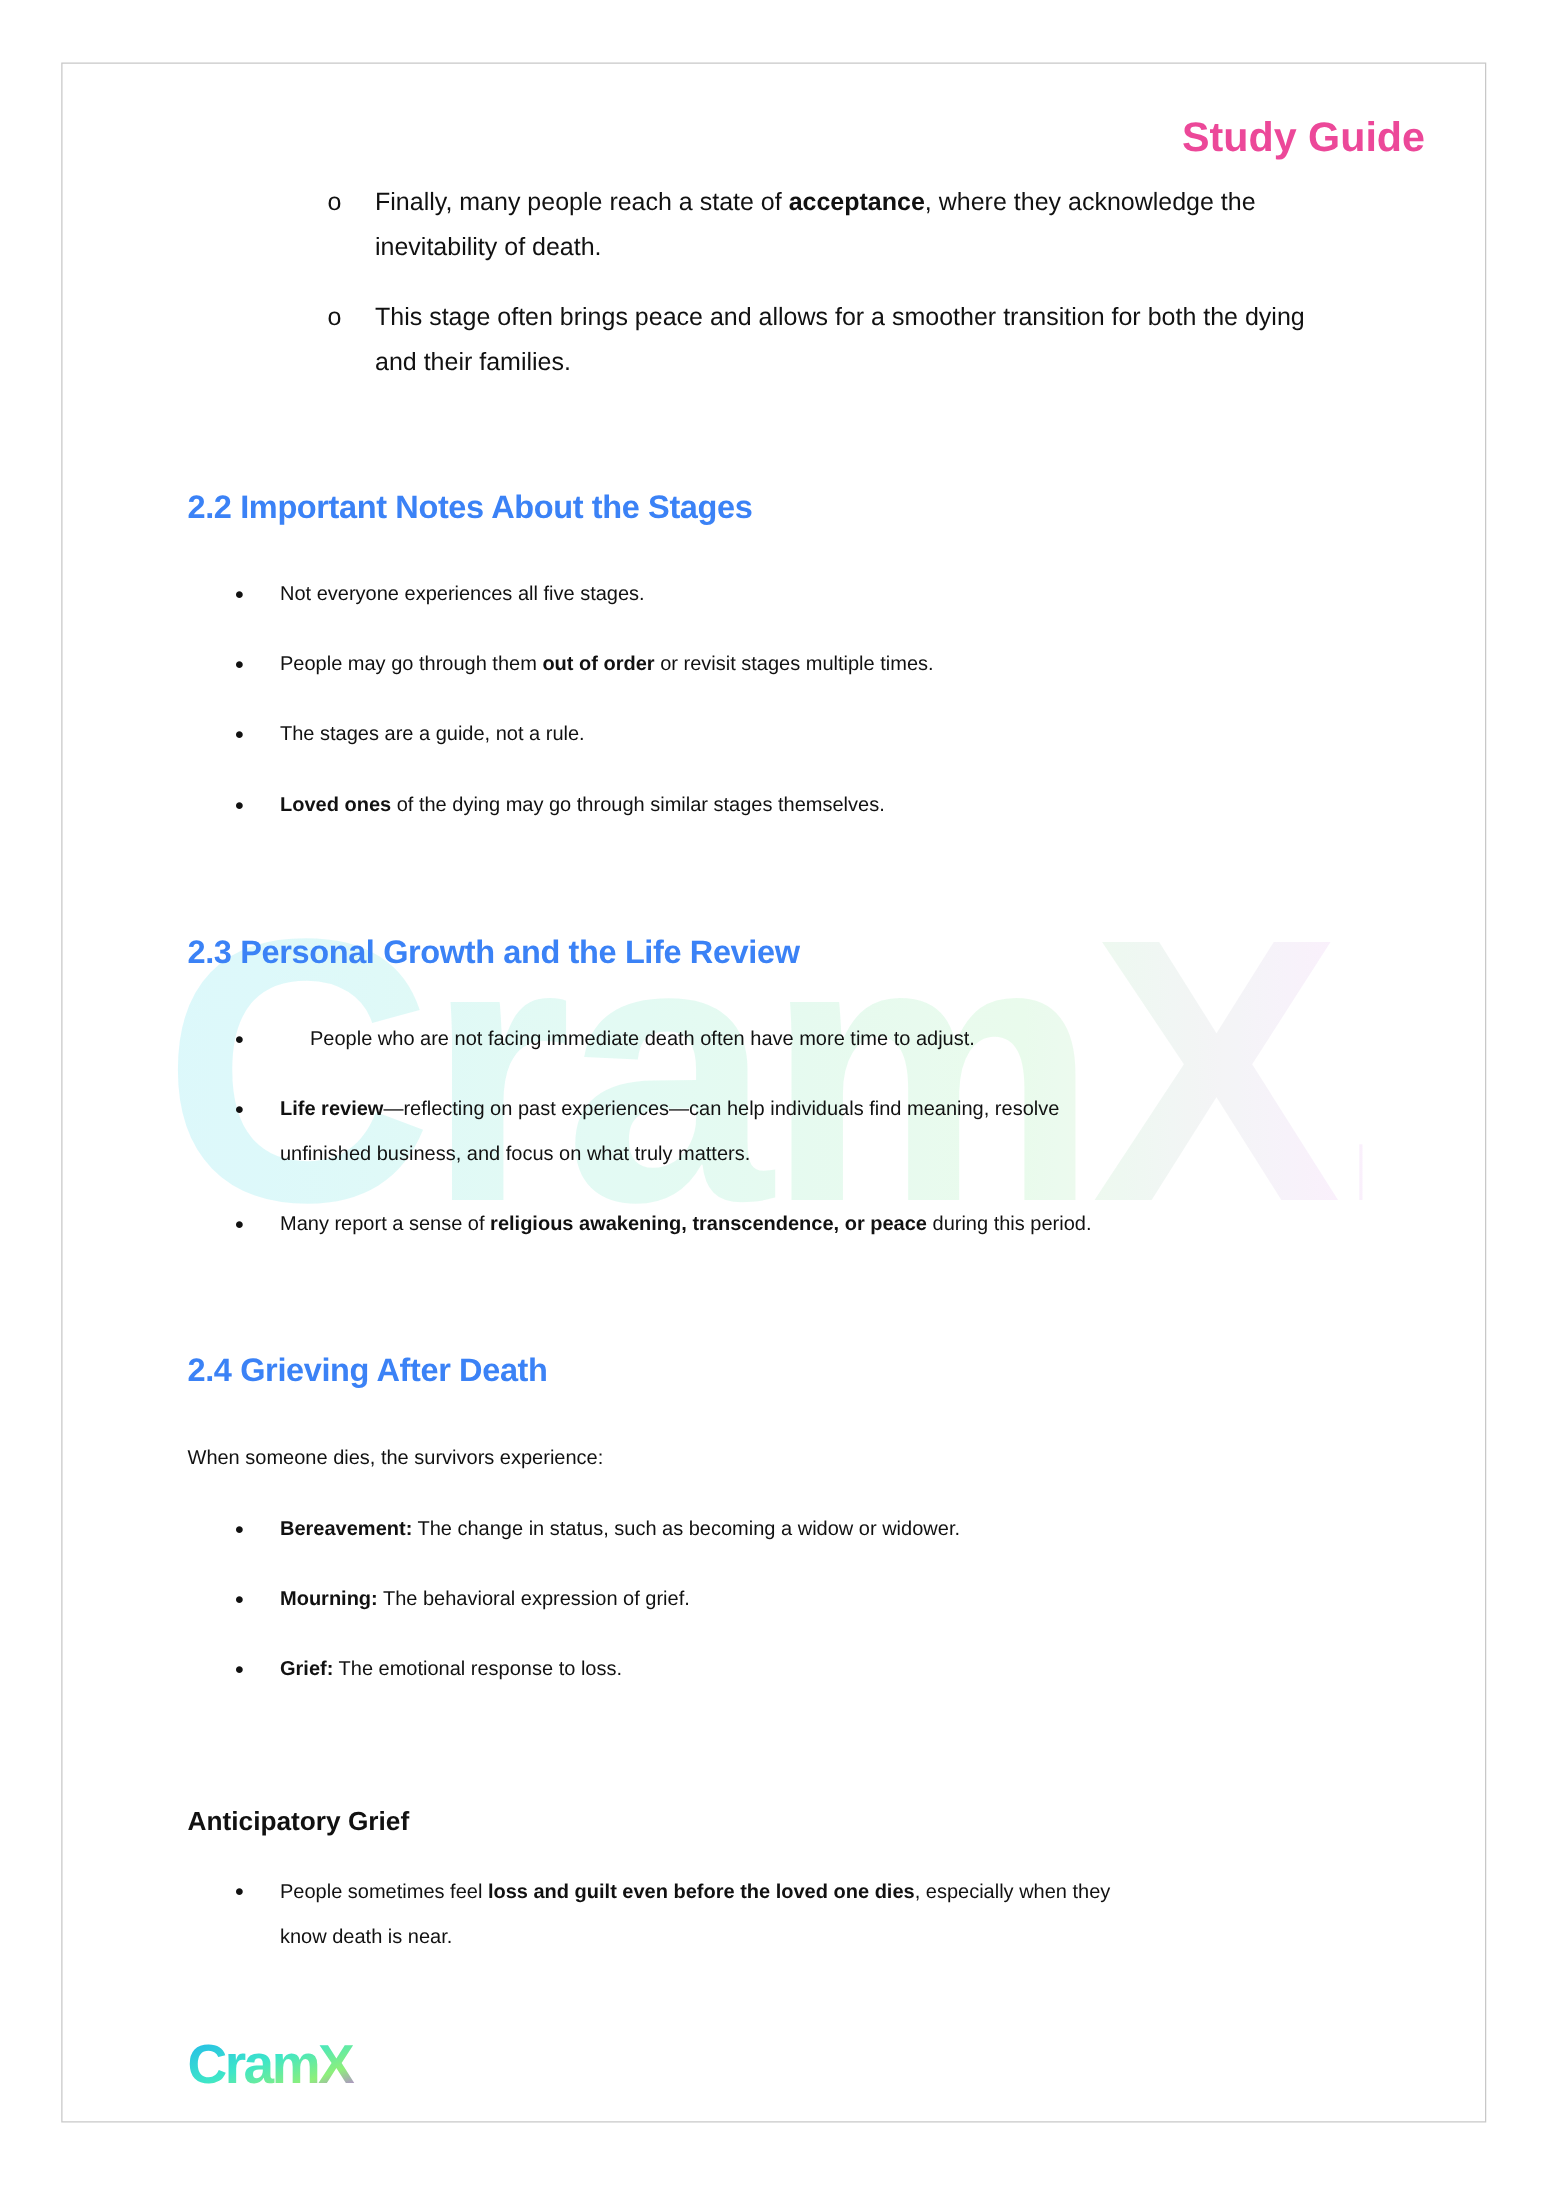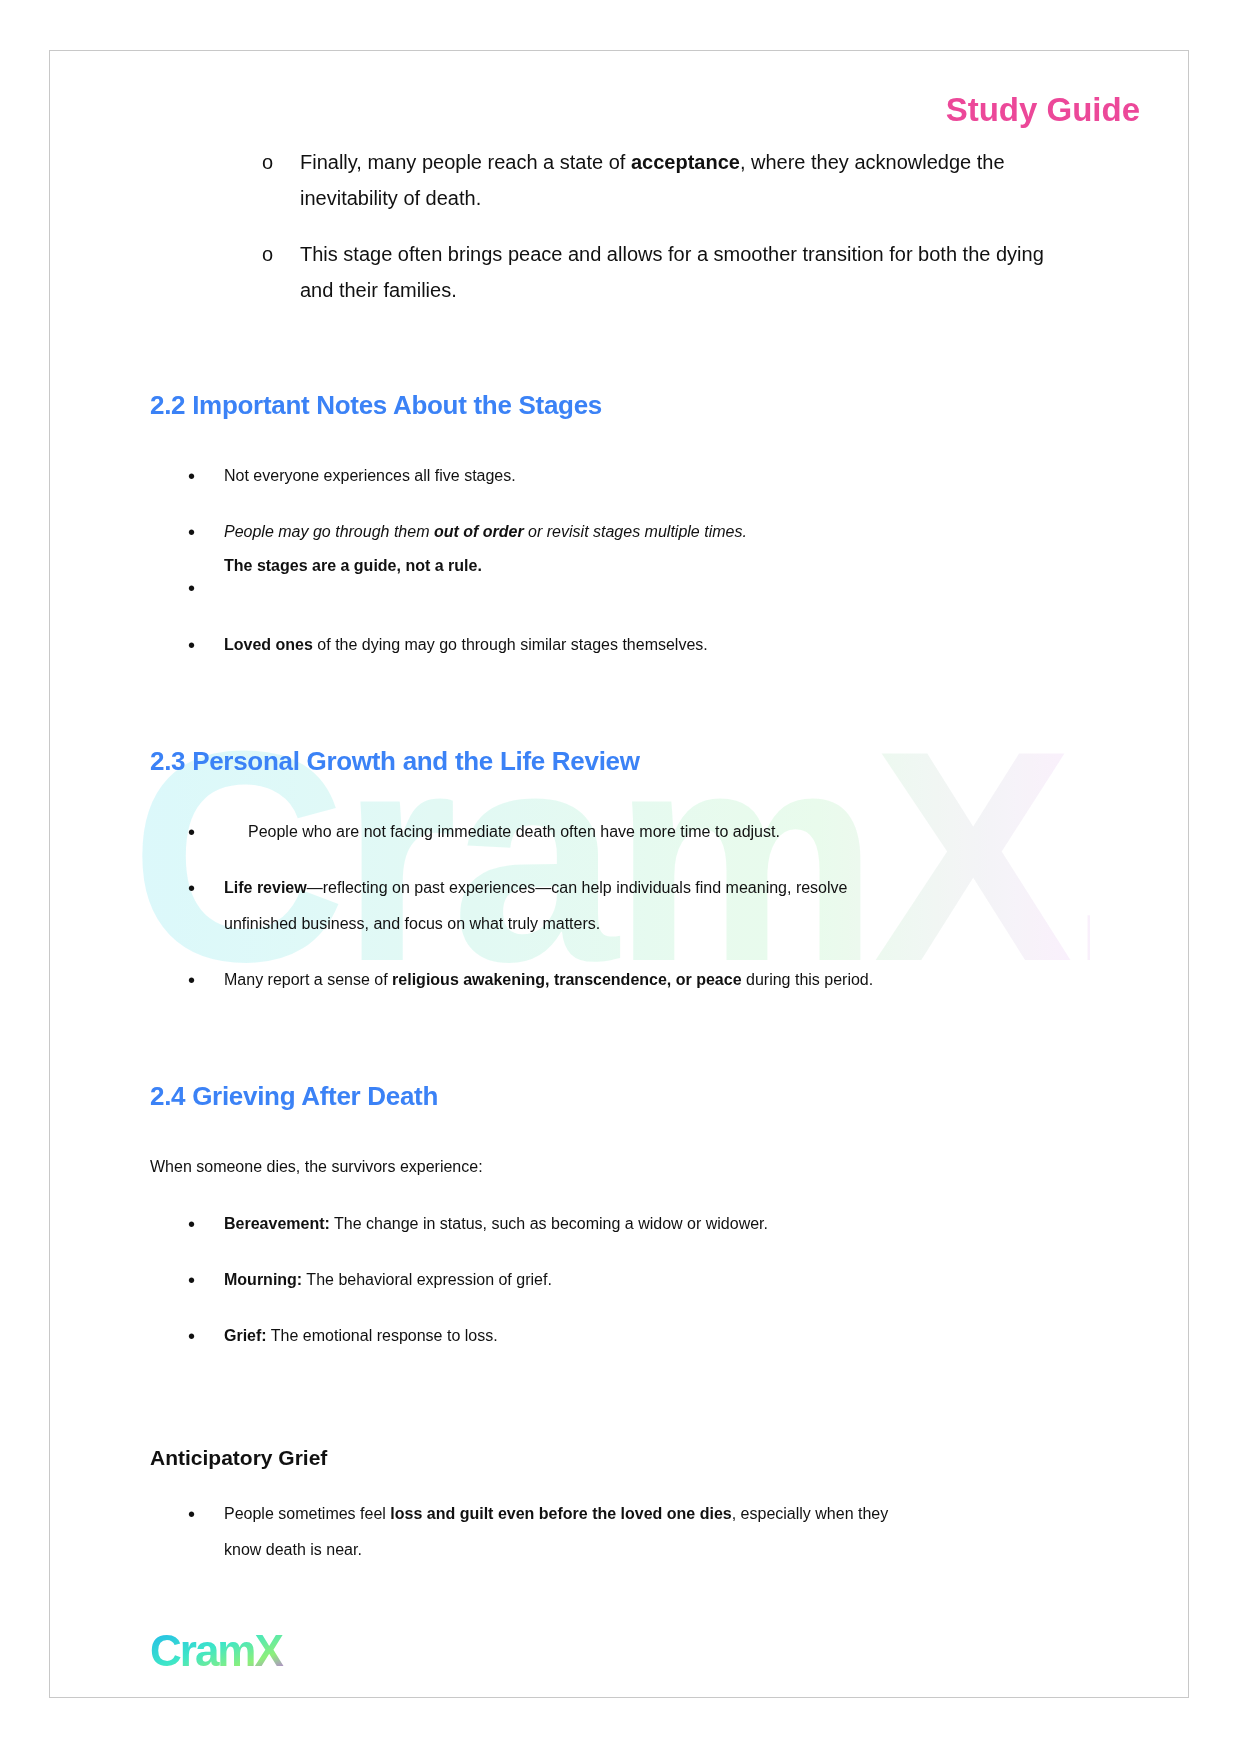--- a/index.html
+++ b/index.html
@@ -42,23 +42,23 @@
 <div class="abs sub" style="left:262px; top:236px;">o</div>
 <div class="abs sub" style="left:300px; top:236px; width:820px;">
   <span>This stage often brings peace and allows for a smoother transition for both the dying</span><br>
   <span>and their families.</span>
 </div>
 
 <div class="abs h2" style="left:150px; top:390px;">2.2 Important Notes About the Stages</div>
 <div class="bullet" style="left:188px; top:458px;">•</div>
 <div class="abs txt" style="left:224px; top:458px;"><span>Not everyone experiences all five stages.</span></div>
 <div class="bullet" style="left:188px; top:514px;">•</div>
-<div class="abs txt" style="left:224px; top:514px;font-style:italic;"><span>People may go through them </span><b>out of order</b><span> or revisit stages multiple times.</span></div>
+<div class="abs txt" style="left:224px; top:514px;"><span>People may go through them </span><b>out of order</b><span> or revisit stages multiple times.</span></div>
 <div class="bullet" style="left:188px; top:570px;">•</div>
-<div class="abs txt" style="left:224px; top:548px;font-weight:bold;"><span>The stages are a guide, not a rule.</span></div>
+<div class="abs txt" style="left:224px; top:570px;"><span>The stages are a guide, not a rule.</span></div>
 <div class="bullet" style="left:188px; top:627px;">•</div>
 <div class="abs txt" style="left:224px; top:627px;text-align:center;"><b>Loved ones</b><span> of the dying may go through similar stages themselves.</span></div>
 
 <div class="abs h2" style="left:150px; top:746px;">2.3 Personal Growth and the Life Review</div>
 <div class="bullet" style="left:188px; top:814px;">•</div>
 <div class="abs txt" style="left:224px; top:814px;margin-left:24px;"><span>People who are not facing immediate death often have more time to adjust.</span></div>
 <div class="bullet" style="left:188px; top:870px;">•</div>
 <div class="abs txt" style="left:224px; top:870px; width:900px;"><b>Life review</b><span>—reflecting on past experiences—can help individuals find meaning, resolve</span><br><span>unfinished business, and focus on what truly matters.</span></div>
 <div class="bullet" style="left:188px; top:962px;">•</div>
 <div class="abs txt" style="left:224px; top:962px;"><span>Many report a sense of </span><b>religious awakening, transcendence, or peace</b><span> during this period.</span></div>

